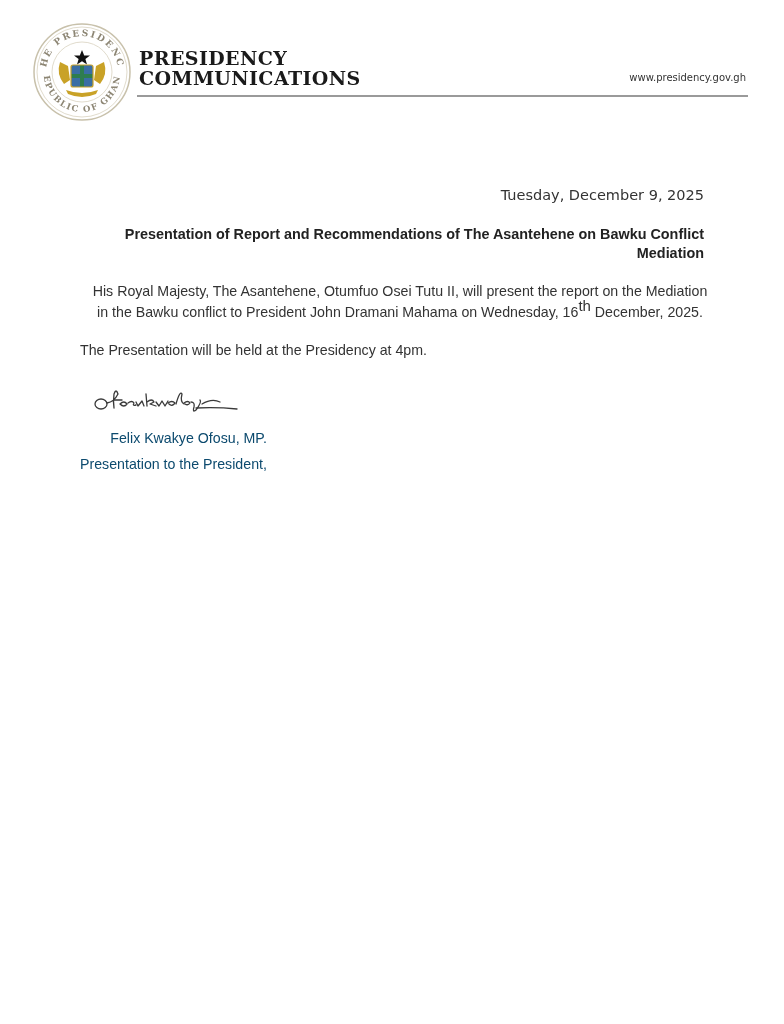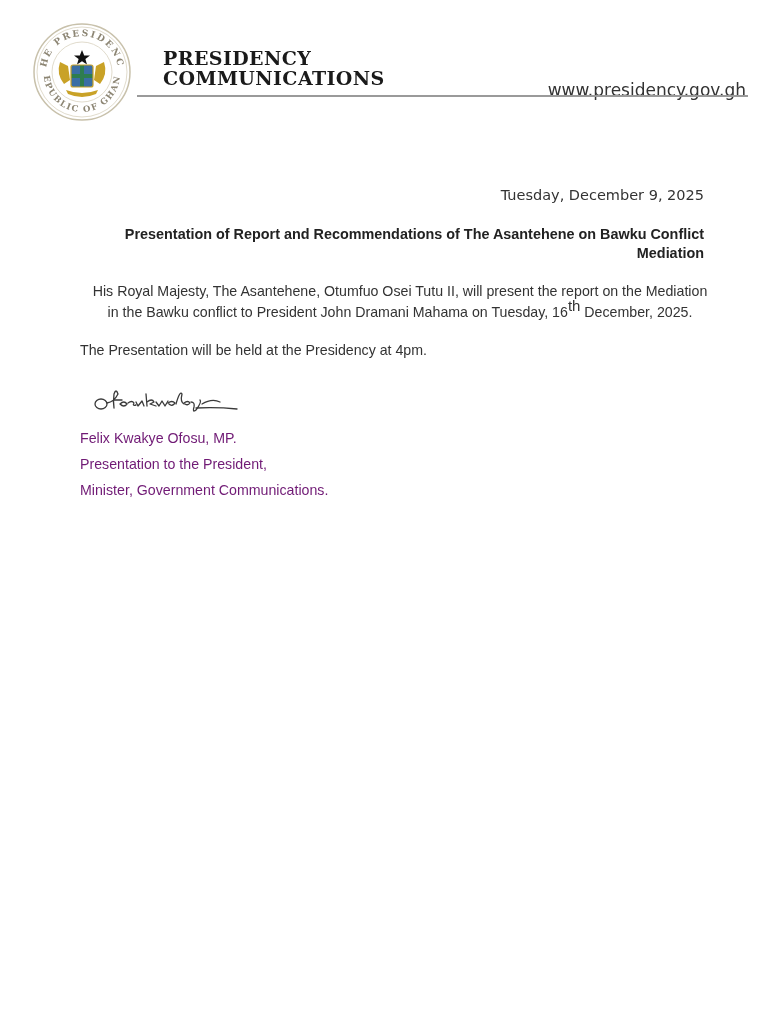--- a/index.html
+++ b/index.html
@@ -26,26 +26,26 @@
       position: absolute;
       left: 139px;
       top: 48px;
       font-family: "DejaVu Serif", "Liberation Serif", serif;
       font-weight: bold;
       color: #1a1a1a;
       font-size: 19px;
       line-height: 20px;
       letter-spacing: 0.4px;
     }
-    .brand div { white-space: nowrap; margin-left: 24px; }
+    .brand div { white-space: nowrap; }
     .site-url {
       position: absolute;
       right: 38px;
-      top: 80px;
-      font-size: 17px;
+      top: 72px;
+      font-size: 10px;
       color: #333333;
       font-family: "DejaVu Sans", "Liberation Sans", sans-serif;
     }
     .header-rule {
       position: absolute;
       left: 137px;
       top: 95px;
       width: 611px;
       height: 2px;
       background: #9a9a9a;
@@ -86,22 +86,23 @@
       left: 92px;
       top: 380px;
       width: 160px;
       height: 42px;
     }
     .sig-block {
       position: absolute;
       left: 80px;
       top: 428px;
       font-size: 14.2px;
-      color: #701a75;
+      color: #0c4a6e;
       font-family: "Liberation Sans", sans-serif;
+      text-align: right;
     }
     .sig-block div {
       height: 26px;
       line-height: 20px;
     }
     sup { font-size: 15px; line-height: 0; }
   </style>
 </head>
 <body>
 
@@ -146,21 +147,21 @@
 
 <div class="date">Tuesday, December 9, 2025</div>
 
 <div class="title">
   <div>Presentation of Report and Recommendations of The Asantehene on Bawku Conflict</div>
   <div>Mediation</div>
 </div>
 
 <div class="body-text p1">
   <div>His Royal Majesty, The Asantehene, Otumfuo Osei Tutu II, will present the report on the Mediation</div>
-  <div><span>in the Bawku conflict to President John Dramani Mahama on Tuesday, 16</span><sup>th</sup><span> December, 2025.</span></div>
+  <div><span>in the Bawku conflict to President John Dramani Mahama on Wednesday, 16</span><sup>th</sup><span> December, 2025.</span></div>
 </div>
 
 <div class="body-text p2">The Presentation will be held at the Presidency at 4pm.</div>
 
 <div class="signature">
   <svg width="160" height="42" viewBox="0 0 160 42">
     <g fill="none" stroke="#3a3a3a" stroke-width="1.3" stroke-linecap="round" stroke-linejoin="round">
       <ellipse cx="9" cy="24" rx="6" ry="5"></ellipse>
       <path d="M 15 23 Q 22 22 26 14 Q 24 8 22 14 Q 21 22 22 28"></path>
       <path d="M 22 20 L 30 20"></path>
@@ -175,14 +176,13 @@
       <path d="M 99 22 Q 103 22 102 27 Q 100 33 104 30 Q 110 22 108 20"></path>
       <path d="M 110 24 Q 120 18 128 22"></path>
       <path d="M 104 28 Q 125 27 145 29"></path>
     </g>
   </svg>
 </div>
 
 <div class="sig-block">
   <div>Felix Kwakye Ofosu, MP.</div>
   <div>Presentation to the President,</div>
-  <div>Minister, Government Communications.</div>
 </div>
 
 </body></html>

